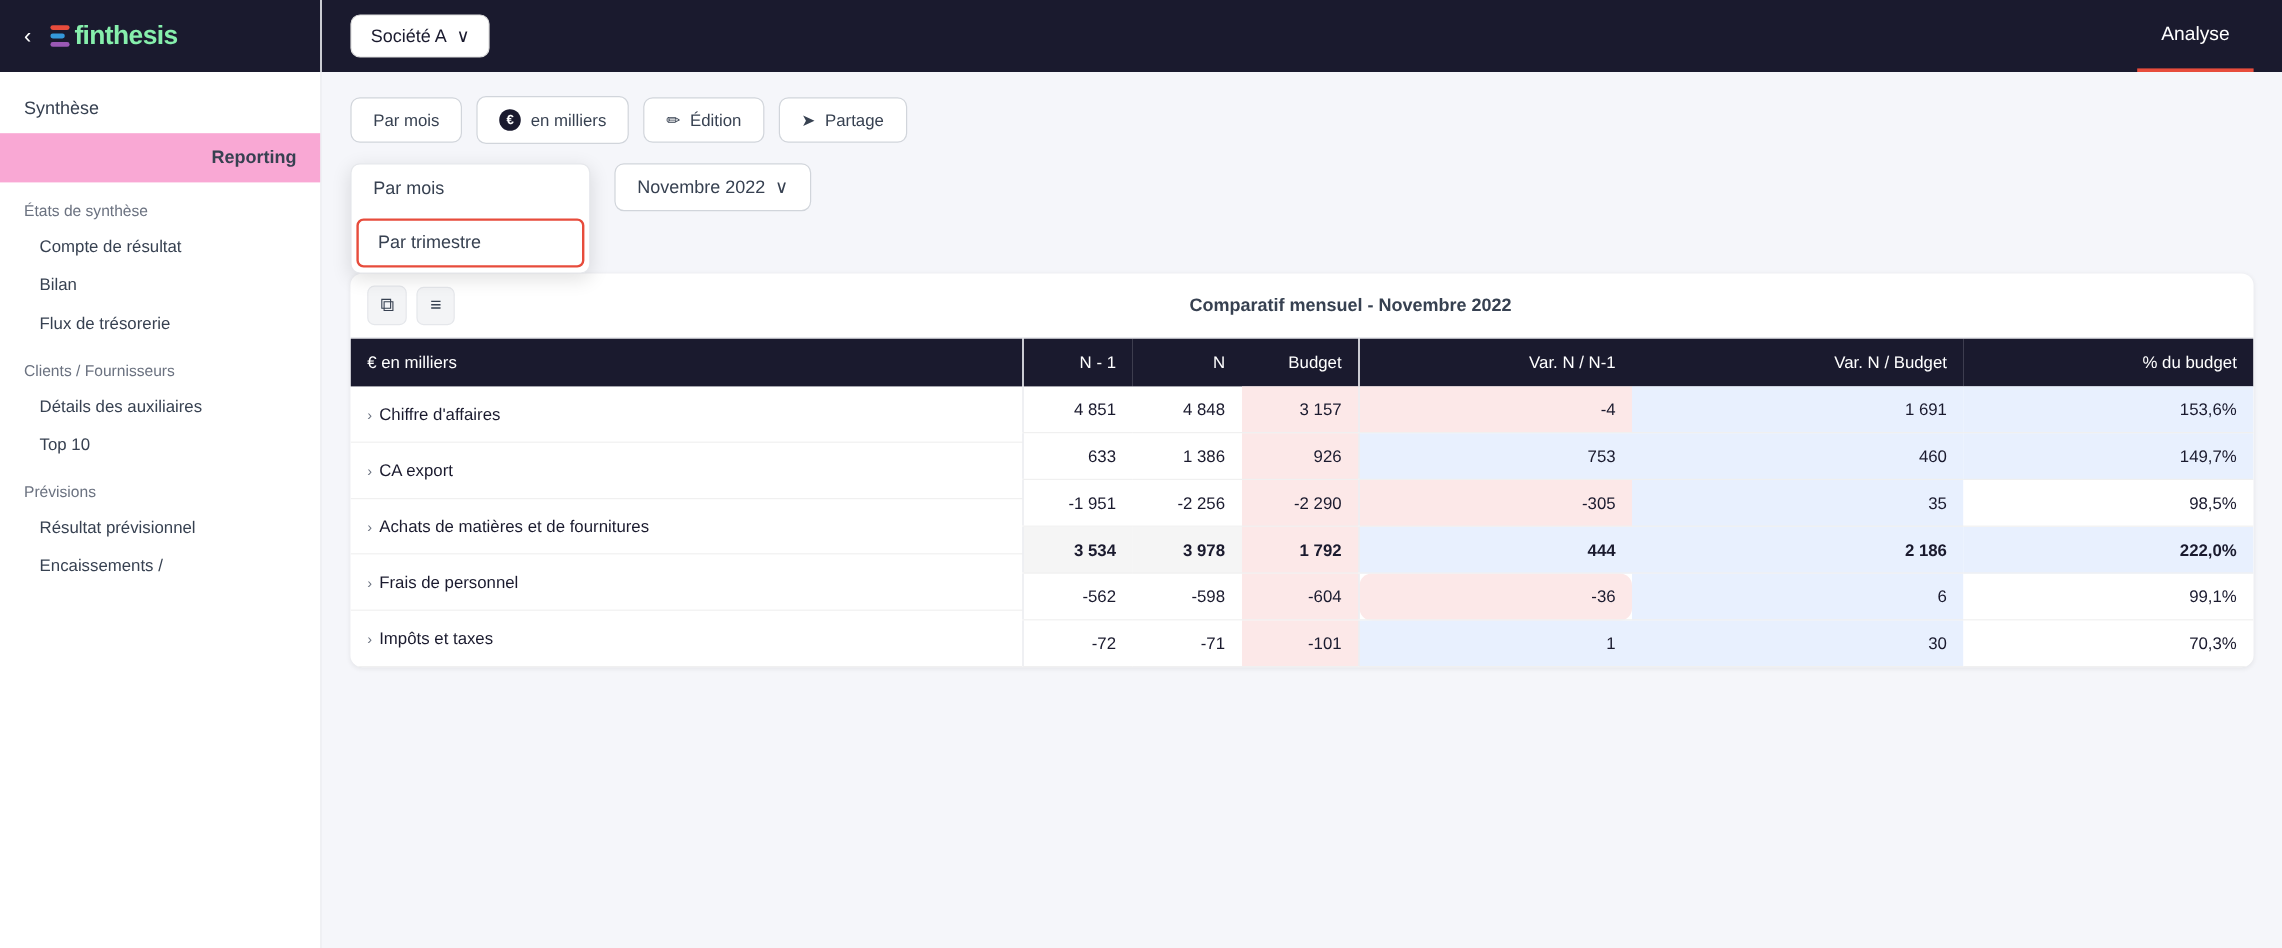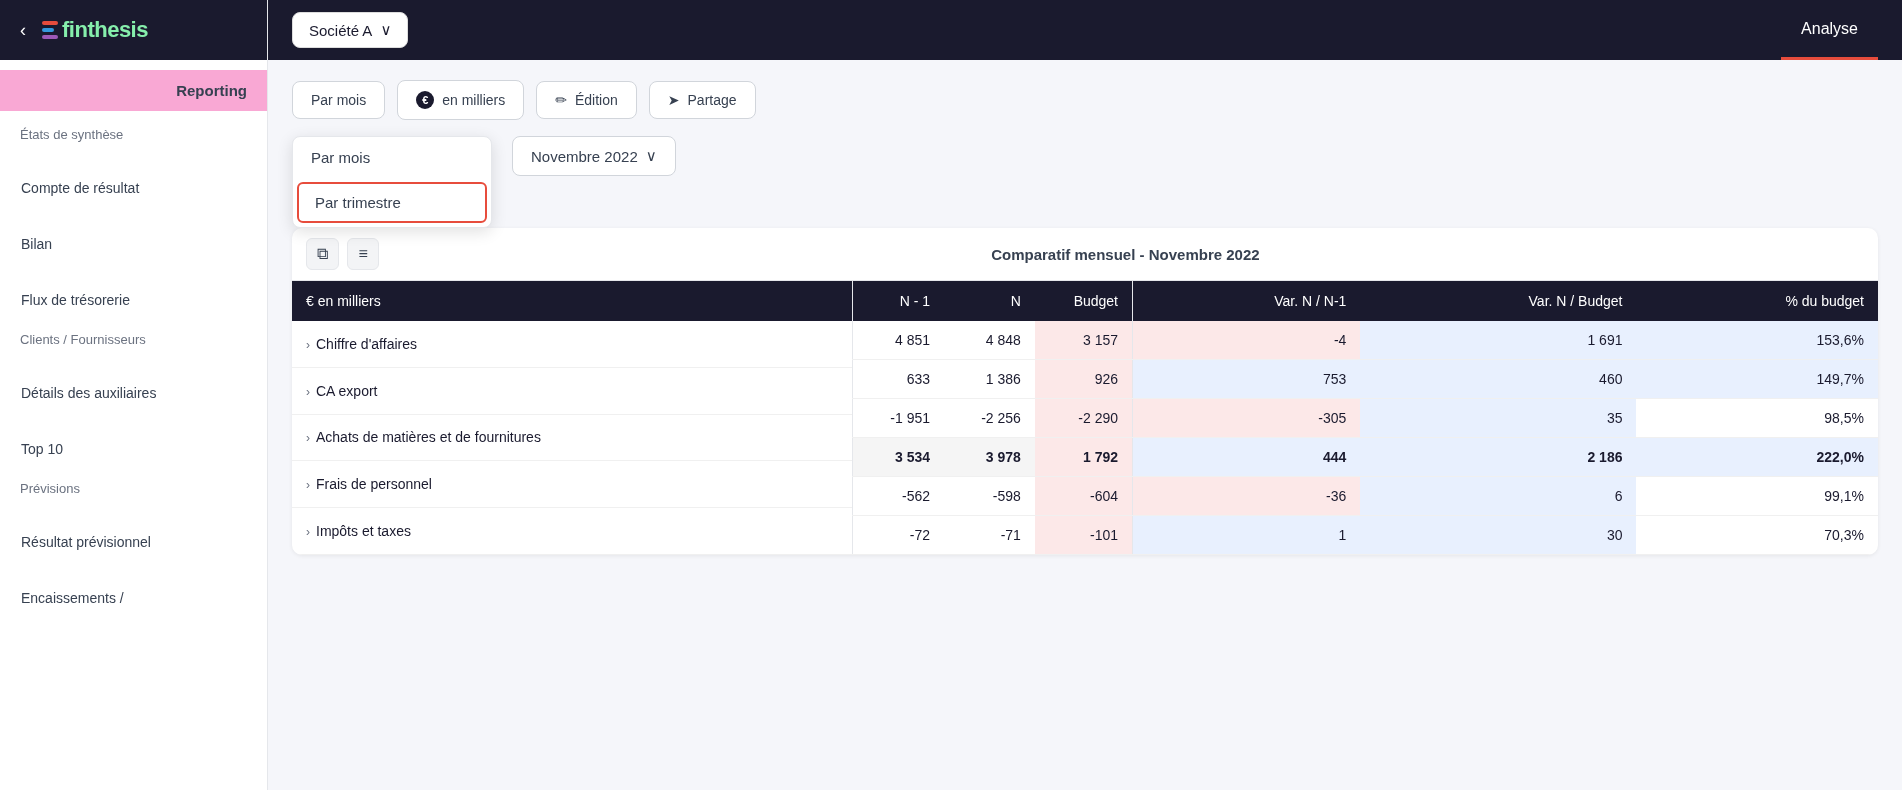--- a/index.html
+++ b/index.html
@@ -52,26 +52,25 @@
       cursor: pointer;
     }
     .nav-item.active { background: #f9a8d4; font-weight: 700; text-align: right; }
     .nav-section-title {
       padding: 16px 20px 6px;
       font-size: 13px;
       color: #6b7280;
       font-weight: 500;
     }
     .nav-sub-item {
-      padding: 8px 20px 8px 18px;
+      padding: 8px 20px 8px 30px;
       font-size: 14px;
       color: #374151;
       cursor: pointer;
       border-left: 3px solid transparent;
-      margin-top: 24px;
     }
 
     
     .main {
       flex: 1;
       display: flex;
       flex-direction: column;
       overflow: hidden;
     }
 
@@ -243,20 +242,21 @@
     <div class="logo-icon">
       <div class="logo-bars">
         <div class="logo-bar b1"></div>
         <div class="logo-bar b2"></div>
         <div class="logo-bar b3"></div>
       </div>
       <span class="logo-text">finthesis</span>
     </div>
   </div>
   <div class="sidebar-nav">
+    <div class="nav-item">Synthèse</div>
     <div class="nav-item active">Reporting</div>
     <div class="nav-section-title">États de synthèse</div>
     <div class="nav-sub-item">Compte de résultat</div>
     <div class="nav-sub-item">Bilan</div>
     <div class="nav-sub-item">Flux de trésorerie</div>
     <div class="nav-section-title">Clients / Fournisseurs</div>
     <div class="nav-sub-item">Détails des auxiliaires</div>
     <div class="nav-sub-item">Top 10</div>
     <div class="nav-section-title">Prévisions</div>
     <div class="nav-sub-item">Résultat prévisionnel</div>
@@ -407,21 +407,21 @@
                 <td class="right" style="background: rgb(252, 232, 232);">-305</td>
                 <td class="right" style="background: rgb(232, 240, 254);">35</td>
                 <td class="right">98,5%</td>
               </tr>
               <tr class="row-bold">
                 <td class="right" style="background: rgb(232, 240, 254);">444</td>
                 <td class="right" style="background: rgb(232, 240, 254);">2 186</td>
                 <td class="right" style="background: rgb(232, 240, 254);">222,0%</td>
               </tr>
               <tr>
-                <td class="right" style="background: rgb(252, 232, 232);">-36</td>
+                <td class="right" style="background: rgb(252, 232, 232); border-radius: 10px;">-36</td>
                 <td class="right" style="background: rgb(232, 240, 254);">6</td>
                 <td class="right">99,1%</td>
               </tr>
               <tr>
                 <td class="right" style="background: rgb(232, 240, 254);">1</td>
                 <td class="right" style="background: rgb(232, 240, 254);">30</td>
                 <td class="right">70,3%</td>
               </tr>
             </tbody>
         </table>

